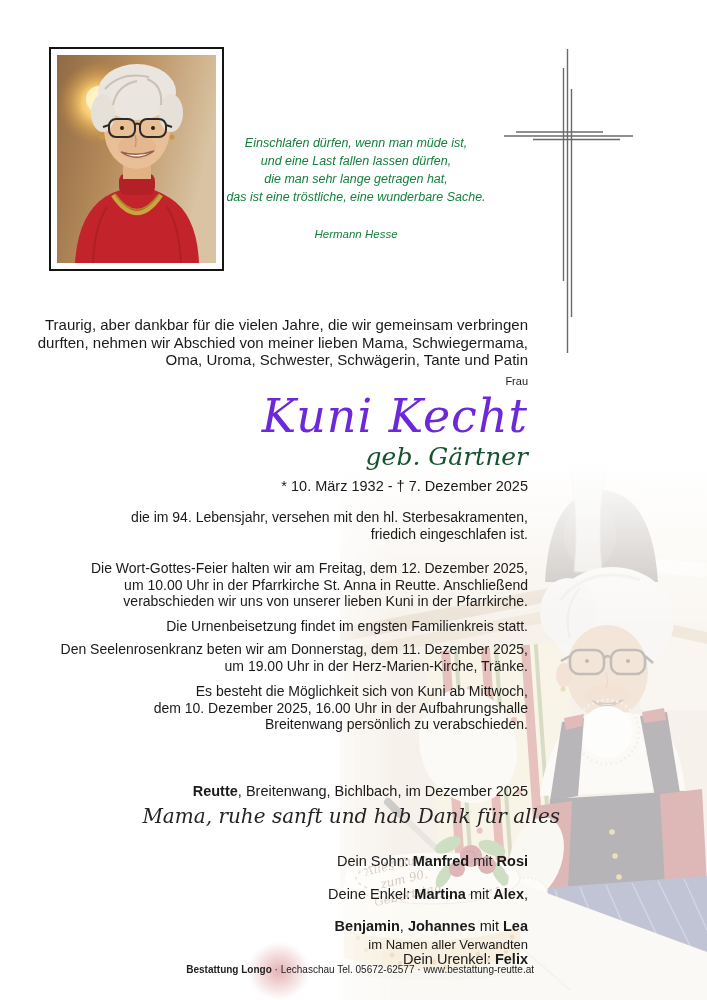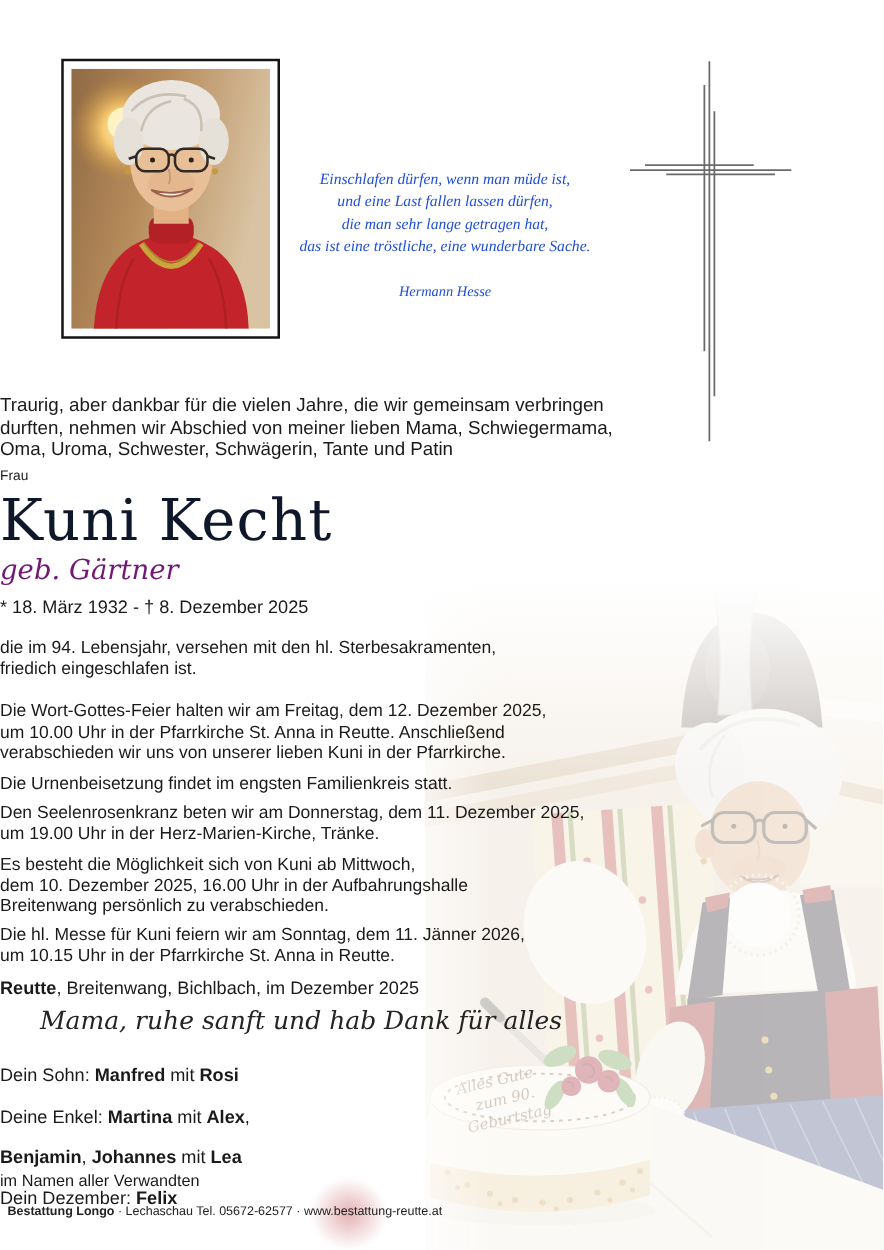--- a/index.html
+++ b/index.html
@@ -10,31 +10,31 @@
   .lace{position:absolute;left:248px;top:942px;width:62px;height:58px;z-index:0;
         background:radial-gradient(closest-side,rgba(184,52,58,0.38),rgba(184,52,58,0));
         filter:blur(1.5px);}
   
   .portrait{position:absolute;left:49px;top:47px;width:159px;height:208px;z-index:2;
             border:2px solid #141414;background:#ffffff;padding:6px;}
   
   .cross{position:absolute;left:495px;top:45px;z-index:1;}
   
   .quote{position:absolute;left:206px;top:116px;width:300px;z-index:2;text-align:center;
-         font-family:Liberation Serif, serif;font-style:italic;color:#1d4ed8;
+         font-family:Liberation Sans, sans-serif;font-style:italic;color:#15803d;
          font-size:12.5px;line-height:18px;white-space:pre-line;}
   .quote .attr{margin-top:1px;font-size:11.5px;}
   
-  .t{position:absolute;left:0;width:528px;text-align:left;z-index:2;white-space:pre-line;}
+  .t{position:absolute;left:0;width:528px;text-align:right;z-index:2;white-space:pre-line;}
   .intro{top:316px;font-size:15px;line-height:17.5px;}
   .salutation{top:375px;font-size:11px;}
-  .name{top:388px;font-family:"DejaVu Serif",serif;
-        font-size:46px;line-height:56px;color:#0f172a;letter-spacing:1px;}
+  .name{top:388px;font-family:"DejaVu Serif",serif;font-style:italic;
+        font-size:46px;line-height:56px;color:#6d28d9;letter-spacing:1px;}
   .maiden{top:444px;font-family:"DejaVu Serif",serif;font-style:italic;
-          font-size:22px;line-height:26px;color:#701a75;}
+          font-size:25px;line-height:26px;color:#14532d;}
   .dates{top:478px;font-size:14.5px;}
   .p{font-size:14px;line-height:16.5px;}
   .p1{top:509px;} .p2{top:560px;} .p3{top:618px;} .p4{top:641px;}
   .p5{top:683px;} .p6{top:739px;}
   .closing{top:783px;font-size:14.5px;}
   .farewell{top:803px;font-family:"DejaVu Serif",serif;font-style:italic;
             font-size:20px;line-height:26px;color:#242424;margin-left:32px;}
   .family{top:837px;font-size:14.5px;line-height:16.3px;}
   .family b{font-weight:700;}
   .relatives{top:937px;font-size:13px;}
@@ -268,45 +268,43 @@
 das ist eine tröstliche, eine wunderbare Sache.</div>
     <div class="attr">Hermann Hesse</div>
   </div>
 
   <div class="t intro">Traurig, aber dankbar für die vielen Jahre, die wir gemeinsam verbringen
 durften, nehmen wir Abschied von meiner lieben Mama, Schwiegermama,
 Oma, Uroma, Schwester, Schwägerin, Tante und Patin</div>
   <div class="t salutation">Frau</div>
   <div class="t name">Kuni Kecht</div>
   <div class="t maiden">geb. Gärtner</div>
-  <div class="t dates">* 18. März 1932 - † 8. Dezember 2025</div>
+  <div class="t dates">* 10. März 1932 - † 7. Dezember 2025</div>
 
   <div class="t p p1">die im 94. Lebensjahr, versehen mit den hl. Sterbesakramenten,
 friedich eingeschlafen ist.</div>
   <div class="t p p2">Die Wort-Gottes-Feier halten wir am Freitag, dem 12. Dezember 2025,
 um 10.00 Uhr in der Pfarrkirche St. Anna in Reutte. Anschließend
 verabschieden wir uns von unserer lieben Kuni in der Pfarrkirche.</div>
   <div class="t p p3">Die Urnenbeisetzung findet im engsten Familienkreis statt.</div>
   <div class="t p p4">Den Seelenrosenkranz beten wir am Donnerstag, dem 11. Dezember 2025,
 um 19.00 Uhr in der Herz-Marien-Kirche, Tränke.</div>
   <div class="t p p5">Es besteht die Möglichkeit sich von Kuni ab Mittwoch,
 dem 10. Dezember 2025, 16.00 Uhr in der Aufbahrungshalle
 Breitenwang persönlich zu verabschieden.</div>
-  <div class="t p p6">Die hl. Messe für Kuni feiern wir am Sonntag, dem 11. Jänner 2026,
-um 10.15 Uhr in der Pfarrkirche St. Anna in Reutte.</div>
 
   <div class="t closing"><b>Reutte</b><span>, Breitenwang, Bichlbach, im Dezember 2025</span></div>
 
   <div class="t farewell">Mama, ruhe sanft und hab Dank für alles</div>
 
   <div class="t family">
     <div><span>Dein Sohn: </span><b>Manfred</b><span> mit </span><b>Rosi</b></div>
     <div><span>Deine Enkel: </span><b>Martina</b><span> mit </span><b>Alex</b><span>,</span></div>
     <div><b>Benjamin</b><span>, </span><b>Johannes</b><span> mit </span><b>Lea</b></div>
-    <div><span>Dein Dezember: </span><b>Felix</b></div>
+    <div><span>Dein Urenkel: </span><b>Felix</b></div>
     
   </div>
 
   <div class="t relatives">im Namen aller Verwandten</div>
 
   <div class="t footer"><b>Bestattung Longo</b><span> · Lechaschau Tel. 05672-62577 · www.bestattung-reutte.at</span></div>
 
 </div>
 
 </body></html>

